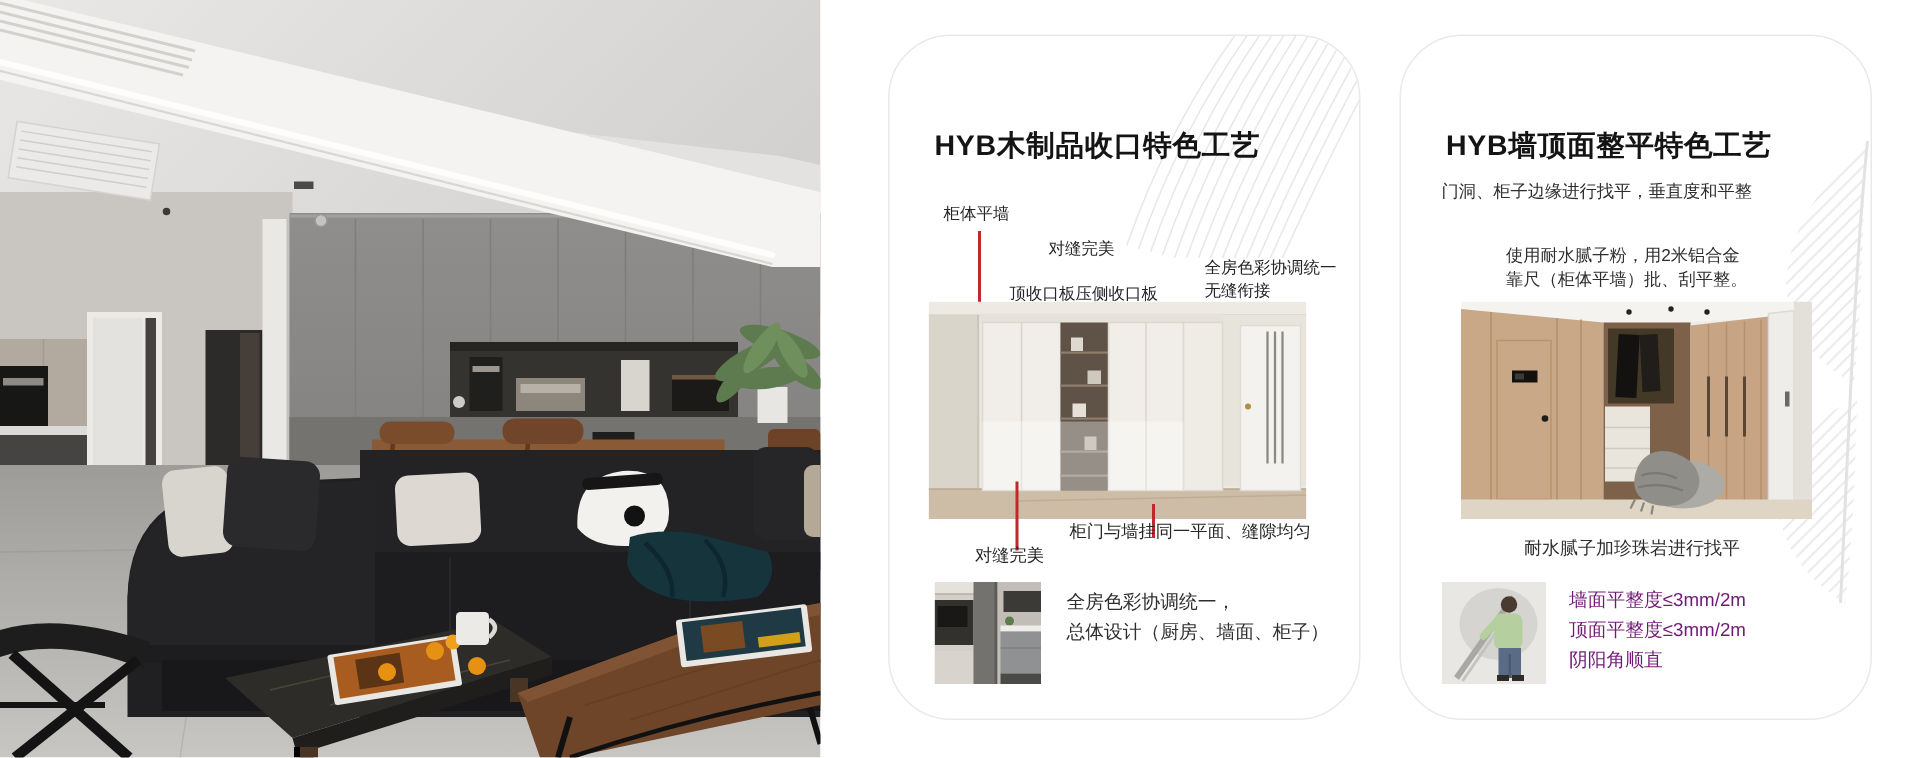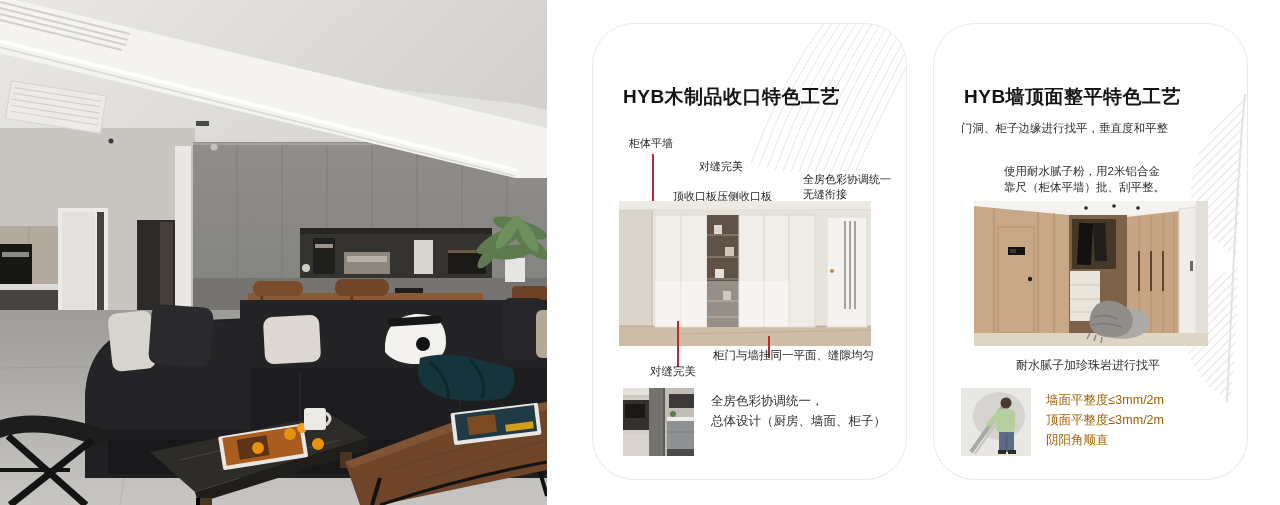--- a/index.html
+++ b/index.html
@@ -10,21 +10,21 @@
         border:1px solid #e9e9e9;border-radius:42px;overflow:hidden;box-sizing:border-box;}
   .card1{left:592px;}
   .card2{left:933px;}
   .card-title{position:absolute;left:30px;top:44px;font-size:19px;font-weight:700;
               color:#141414;letter-spacing:.5px;white-space:nowrap;}
   .lbl{position:absolute;font-size:11px;color:#262626;white-space:nowrap;line-height:15px;}
   .txt{position:absolute;font-size:12px;color:#2e2e2e;white-space:nowrap;line-height:16px;}
   .red-line{position:absolute;width:2px;background:#c1272d;}
   .img-frame{position:absolute;overflow:hidden;}
   .deco{position:absolute;pointer-events:none;}
-  .bullets div{line-height:20px;font-size:12.5px;color:#a16207;white-space:nowrap;}
+  .bullets div{line-height:20px;font-size:12.5px;color:#701a75;white-space:nowrap;}
 </style>
 </head>
 <body>
 
 <div class="photo">
 <svg width="547" height="505" viewBox="0 0 547 505">
   <defs>
     <linearGradient id="ceil" x1="0" y1="0" x2="1" y2="0.4">
       <stop offset="0" stop-color="#e9e8e6"></stop>
           <stop offset="1" stop-color="#d2d1cf"></stop>

